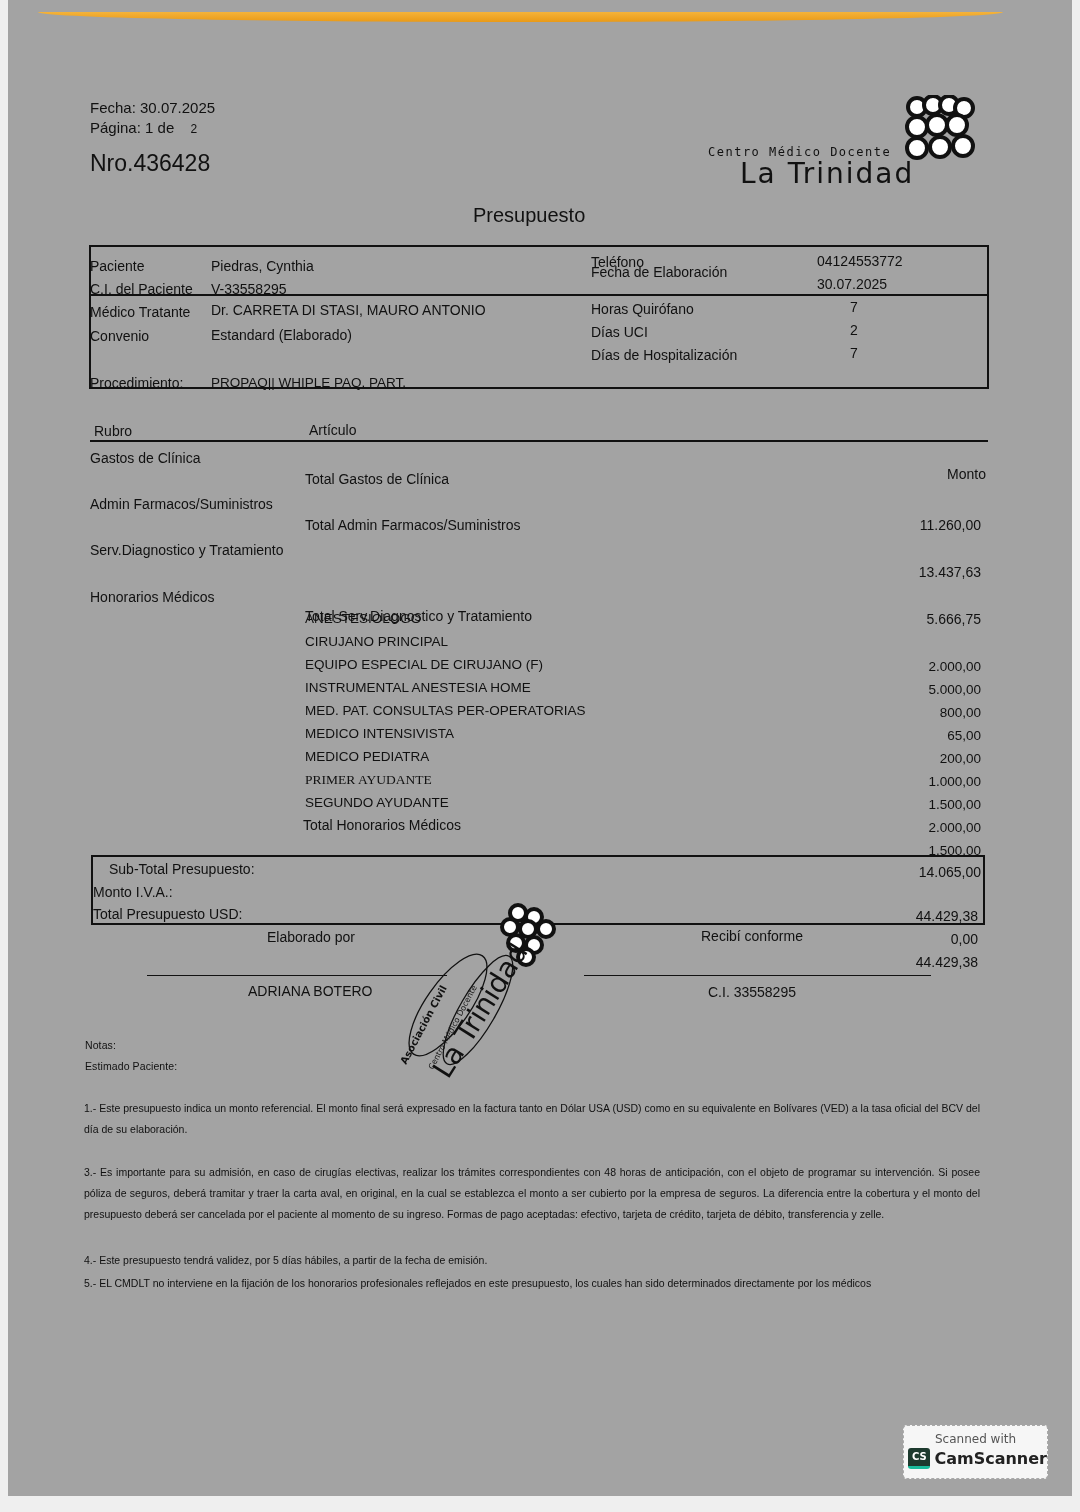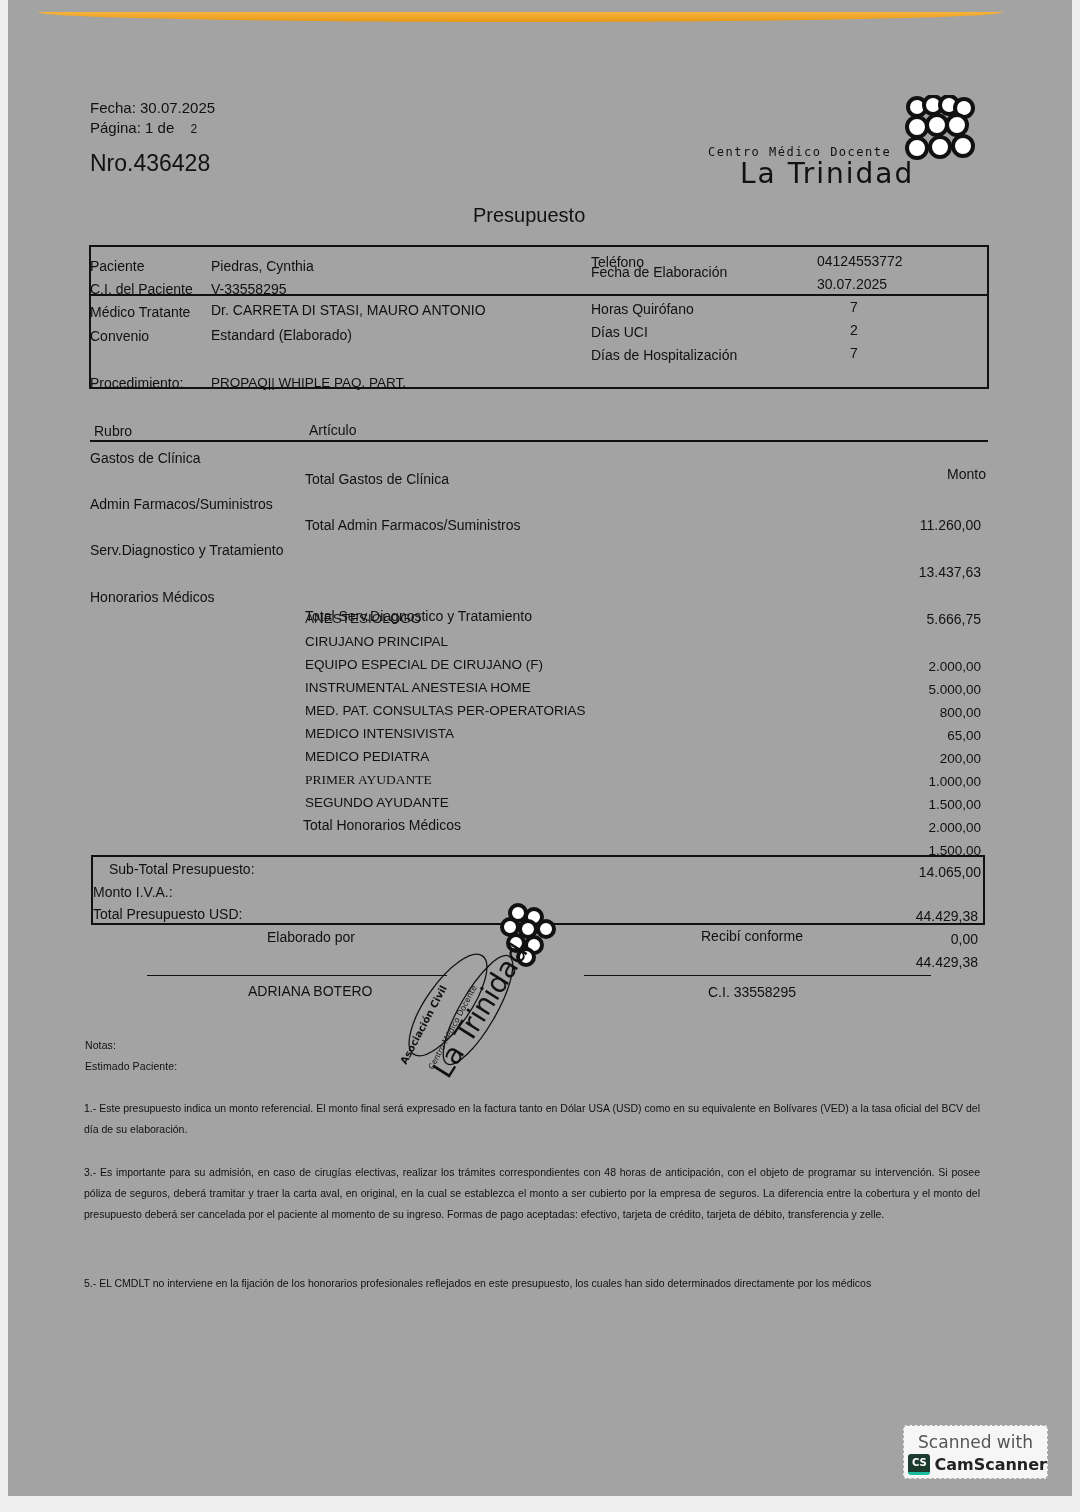--- a/index.html
+++ b/index.html
@@ -24,21 +24,21 @@
   .right { text-align: right; margin-top: 48px; }
   .box { position: absolute; border: 2px solid #111; }
   .hline { position: absolute; height: 0; border-top: 2px solid #111; }
   .thin { border-top-width: 1.5px; }
   .logo-circles { position: absolute; }
   .camscanner {
     position: absolute; left: 903px; top: 1425px; width: 143px; height: 52px;
     border: 1.5px dashed #aaa; border-radius: 4px; background: #f6f6f6;
     font-family: "DejaVu Sans", sans-serif; text-align: center;
   }
-  .cs-top { font-size: 17px; color: #555; margin-top: 6px; }
+  .cs-top { font-size: 12px; color: #555; margin-top: 6px; }
   .cs-bottom { font-size: 16px; color: #222; margin-top: 2px; display: flex; align-items: center; justify-content: flex-end; gap: 4px; font-weight: bold; }
   .cs-logo { width: 22px; height: 18px; background: #1d3a2e; color: #fff; font-size: 10px; line-height: 18px; border-radius: 3px; border-bottom: 3px solid #1abc9c; }
   .note { position: absolute; left: 84px; width: 896px; font-size: 10.5px; line-height: 21px; text-align: justify; }
 </style>
 </head>
 <body>
 
 <div class="page">
   <div class="orange-bar"></div>
 
@@ -151,20 +151,21 @@
     <text x="0" y="0" transform="translate(60 185) rotate(-58)" font-size="28" font-family="DejaVu Sans, sans-serif" fill="#111">La Trinidad</text>
     <text x="0" y="0" transform="translate(45 175) rotate(-62)" font-size="8" font-family="DejaVu Sans, sans-serif" fill="#111">Centro Médico Docente</text>
     <text x="0" y="0" transform="translate(18 170) rotate(-62)" font-size="10" font-weight="bold" font-family="DejaVu Sans, sans-serif" fill="#111">Asociación Civil</text>
   </svg>
 
   <div class="abs small" style="left:77px;top:1039px;">Notas:</div>
   <div class="abs small" style="left:77px;top:1060px;">Estimado Paciente:</div>
 
   <div class="note" style="left:76px;top:1098px;">1.- Este presupuesto indica un monto referencial. El monto final será expresado en la factura tanto en Dólar USA (USD) como en su equivalente en Bolívares (VED) a la tasa oficial del BCV del día de su elaboración.</div>
   <div class="note" style="left:76px;top:1162px;">3.- Es importante para su admisión, en caso de cirugías electivas, realizar los trámites correspondientes con 48 horas de anticipación, con el objeto de programar su intervención. Si posee póliza de seguros, deberá tramitar y traer la carta aval, en original, en la cual se establezca el monto a ser cubierto por la empresa de seguros. La diferencia entre la cobertura y el monto del presupuesto deberá ser cancelada por el paciente al momento de su ingreso. Formas de pago aceptadas:  efectivo, tarjeta de crédito, tarjeta de débito, transferencia y zelle.</div>
+  <div class="note" style="left:76px;top:1250px;">4.- Este presupuesto tendrá validez, por   5  días hábiles, a partir de la fecha de emisión.</div>
   <div class="note" style="left:76px;top:1273px;white-space:nowrap;overflow:hidden;">5.- EL CMDLT no interviene en la fijación de los honorarios profesionales reflejados en este presupuesto, los cuales han sido determinados directamente por los médicos</div>
 <div class="abs" style="left: 297px; top: 611px; font-size: 13.5px;">ANESTESIOLOGO</div>
     <div class="abs right" style="left: 850px; top: 611px; width: 123px; font-size: 13.5px;">2.000,00</div>
     <div class="abs" style="left: 297px; top: 634px; font-size: 13.5px;">CIRUJANO PRINCIPAL</div>
     <div class="abs right" style="left: 850px; top: 634px; width: 123px; font-size: 13.5px;">5.000,00</div>
     <div class="abs" style="left: 297px; top: 657px; font-size: 13.5px;">EQUIPO ESPECIAL DE CIRUJANO (F)</div>
     <div class="abs right" style="left: 850px; top: 657px; width: 123px; font-size: 13.5px;">800,00</div>
     <div class="abs" style="left: 297px; top: 680px; font-size: 13.5px;">INSTRUMENTAL ANESTESIA HOME</div>
     <div class="abs right" style="left: 850px; top: 680px; width: 123px; font-size: 13.5px;">65,00</div>
     <div class="abs" style="left: 297px; top: 703px; font-size: 13.5px;">MED. PAT. CONSULTAS PER-OPERATORIAS</div>

